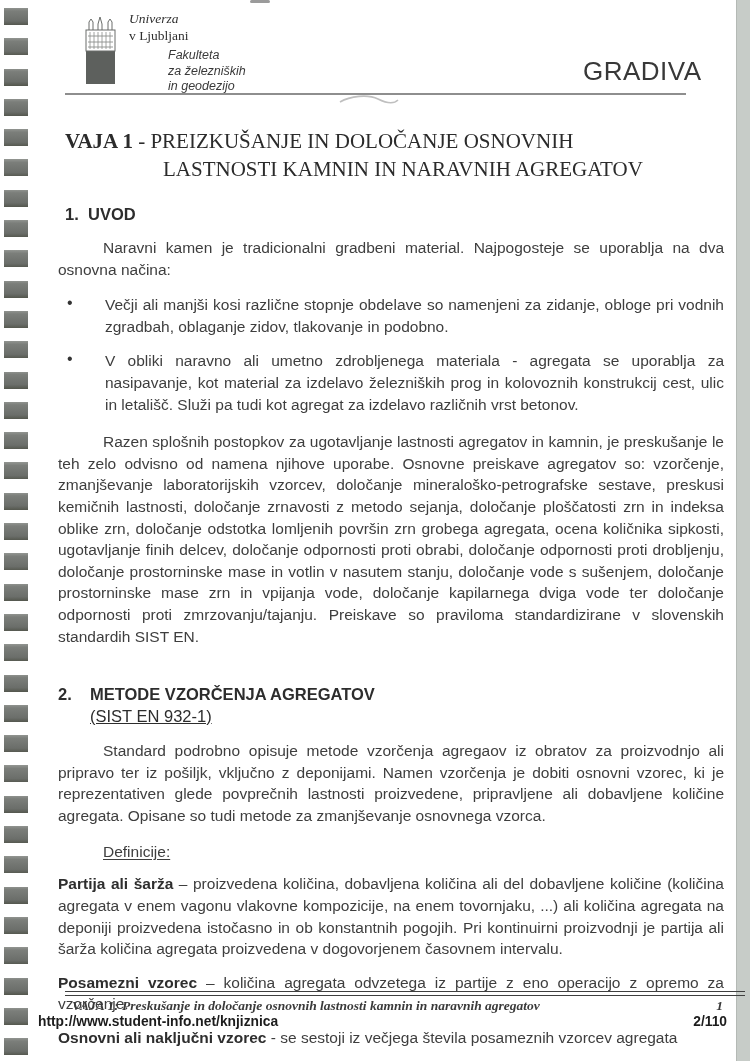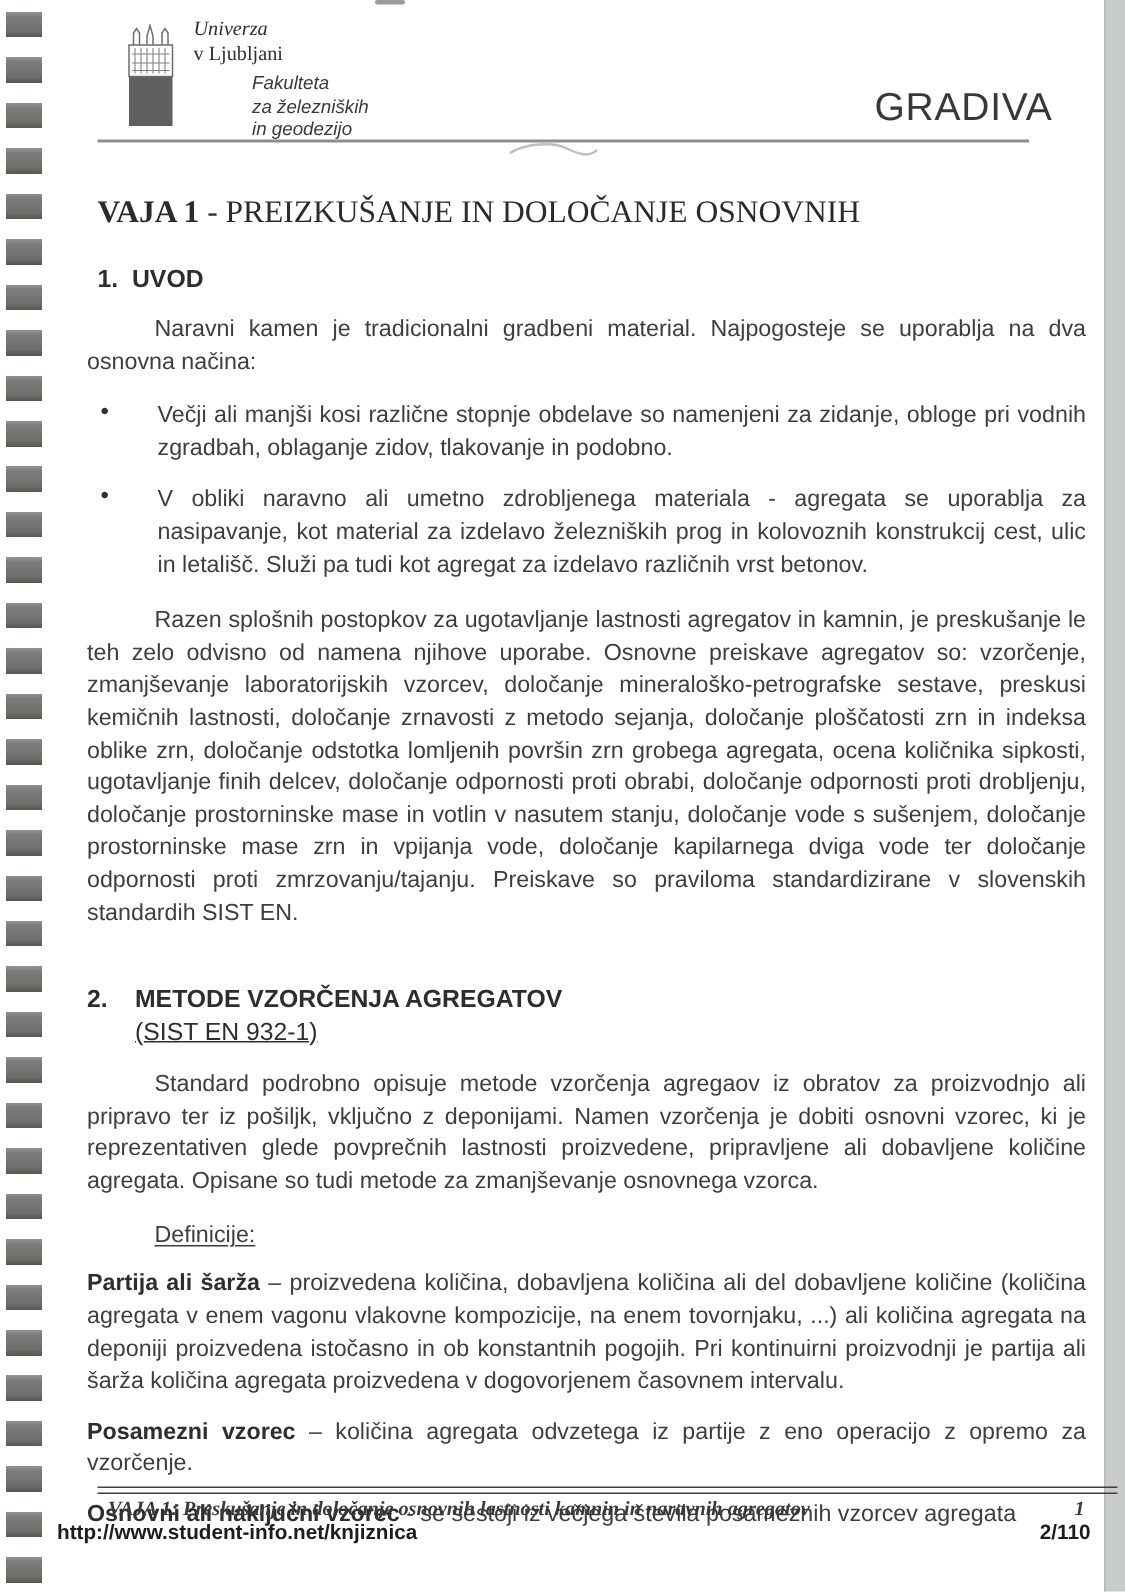--- a/index.html
+++ b/index.html
@@ -119,20 +119,21 @@
   <div>za železniških</div>
   <div>in geodezijo</div>
 </div>
 <div class="gradiva">GRADIVA</div>
 <div class="header-rule"></div>
 
 <div class="content">
 
   <div class="doc-title">
     <div class="t-line1"><b>VAJA 1</b><span> - PREIZKUŠANJE IN DOLOČANJE OSNOVNIH</span></div>
+    <div class="t-line2">LASTNOSTI KAMNIN IN NARAVNIH AGREGATOV</div>
   </div>
 
   <div class="h1">
     <span class="num">1.</span>
     <span>UVOD</span>
   </div>
 
   <p class="body indent">Naravni kamen je tradicionalni gradbeni material. Najpogosteje se uporablja na dva osnovna načina:</p>
 
   <ul class="bullets">

